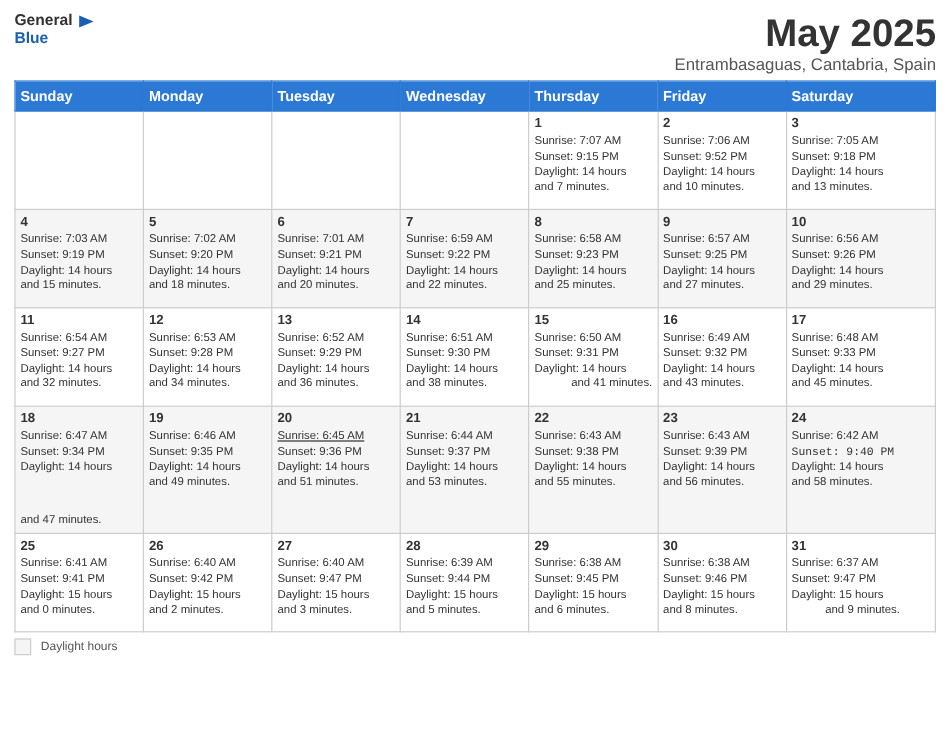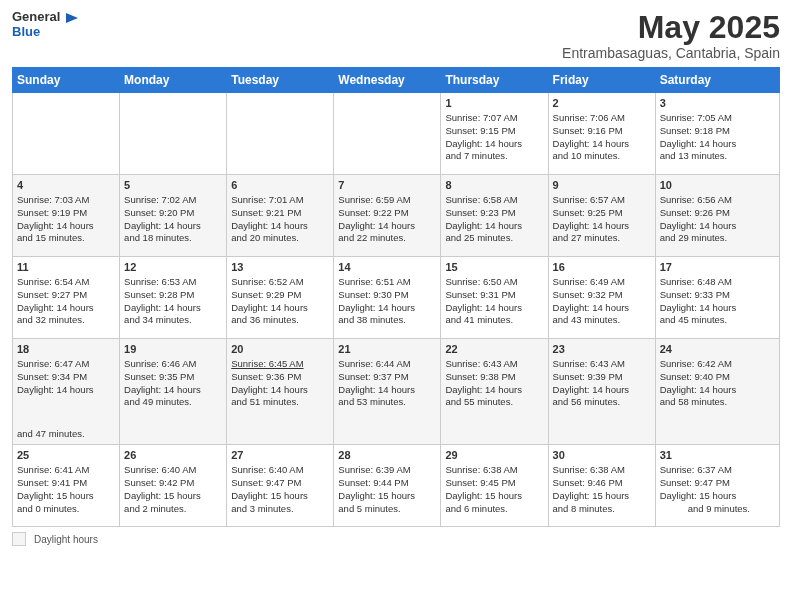--- a/index.html
+++ b/index.html
@@ -133,21 +133,21 @@
           <td>
             <span class="day-num">1</span>
             <span style="display: block;">Sunrise: 7:07 AM</span>
             <span style="display: block;">Sunset: 9:15 PM</span>
             <span style="display: block;">Daylight: 14 hours</span>
             <span style="display: block;">and 7 minutes.</span>
           </td>
           <td>
             <span class="day-num">2</span>
             <span style="display: block;">Sunrise: 7:06 AM</span>
-            <span style="display: block;">Sunset: 9:16 PM</span>
+            <span style="display: block;">Sunset: 9:52 PM</span>
             <span style="display: block;">Daylight: 14 hours</span>
             <span style="display: block;">and 10 minutes.</span>
           </td>
           <td>
             <span class="day-num">3</span>
             <span style="display: block;">Sunrise: 7:05 AM</span>
             <span style="display: block;">Sunset: 9:18 PM</span>
             <span style="display: block;">Daylight: 14 hours</span>
             <span style="display: block;">and 13 minutes.</span>
           </td>
@@ -230,21 +230,21 @@
             <span style="display: block;">Sunrise: 6:51 AM</span>
             <span style="display: block;">Sunset: 9:30 PM</span>
             <span style="display: block;">Daylight: 14 hours</span>
             <span style="display: block;">and 38 minutes.</span>
           </td>
           <td>
             <span class="day-num">15</span>
             <span style="display: block;">Sunrise: 6:50 AM</span>
             <span style="display: block;">Sunset: 9:31 PM</span>
             <span style="display: block;">Daylight: 14 hours</span>
-            <span style="display: block;">and 41 minutes.</span>
+            <span style="display: block; text-align: right;">and 41 minutes.</span>
           </td>
           <td>
             <span class="day-num">16</span>
             <span style="display: block;">Sunrise: 6:49 AM</span>
             <span style="display: block;">Sunset: 9:32 PM</span>
             <span style="display: block;">Daylight: 14 hours</span>
             <span style="display: block;">and 43 minutes.</span>
           </td>
           <td>
             <span class="day-num">17</span>
@@ -293,21 +293,21 @@
           <td>
             <span class="day-num">23</span>
             <span style="display: block;">Sunrise: 6:43 AM</span>
             <span style="display: block;">Sunset: 9:39 PM</span>
             <span style="display: block;">Daylight: 14 hours</span>
             <span style="display: block;">and 56 minutes.</span>
           </td>
           <td>
             <span class="day-num">24</span>
             <span style="display: block;">Sunrise: 6:42 AM</span>
-            <span style="display: block;">Sunset: 9:40 PM</span>
+            <span style="display: block; font-family: Liberation Mono, monospace;">Sunset: 9:40 PM</span>
             <span style="display: block;">Daylight: 14 hours</span>
             <span style="display: block;">and 58 minutes.</span>
           </td>
         </tr>
         <tr>
           <td>
             <span class="day-num">25</span>
             <span style="display: block;">Sunrise: 6:41 AM</span>
             <span style="display: block;">Sunset: 9:41 PM</span>
             <span style="display: block;">Daylight: 15 hours</span>

